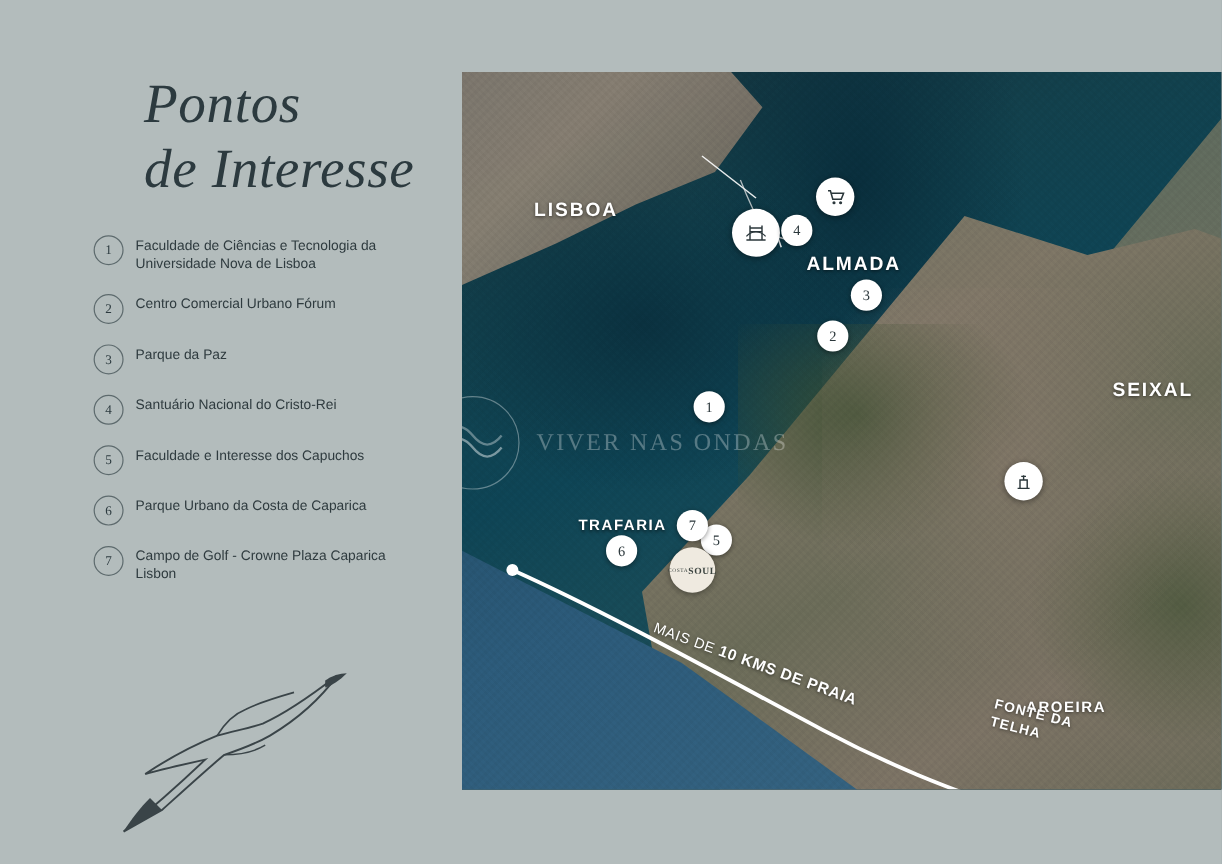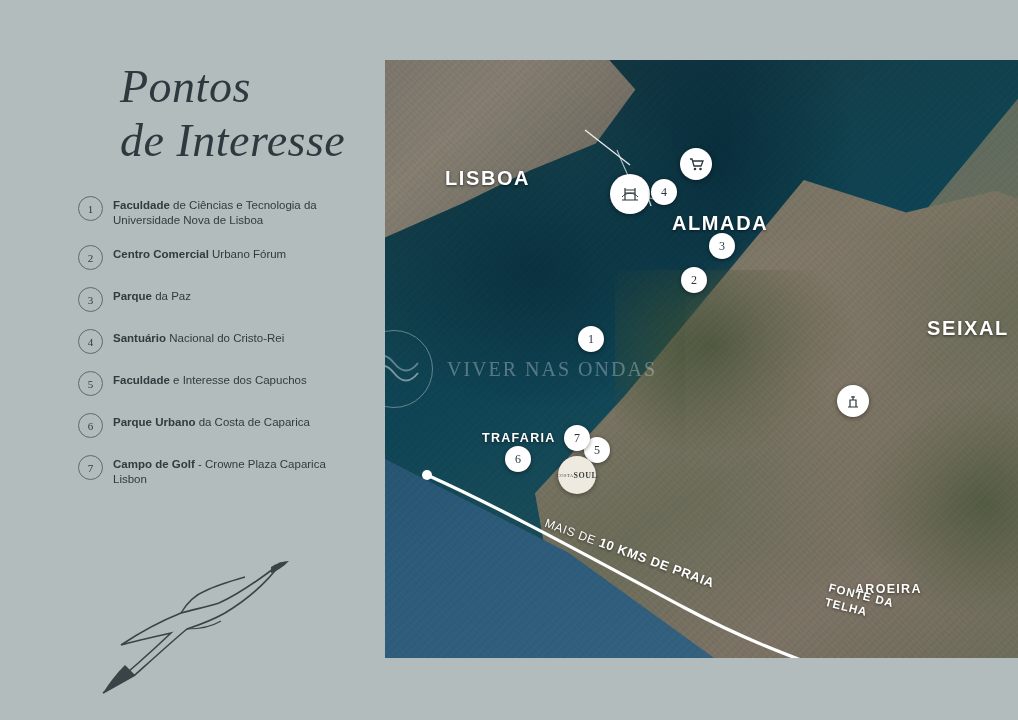--- a/index.html
+++ b/index.html
@@ -45,21 +45,21 @@
     margin-right:10px;
     background:transparent;
     font-family:"Liberation Serif", serif;
   }
   .poi .txt{
     font-size:11.5px;
     line-height:15px;
     color:#2f3b3f;
     padding-top:2px;
   }
-  .poi .txt b{font-weight:bold;}
+  .poi .txt b{font-weight:normal;}
 
   
   .bird{
     position:absolute;left:95px;top:525px;width:200px;height:175px;
   }
 
   
   .map{
     position:absolute;left:385px;top:60px;width:633px;height:598px;
     background:#15333c;
@@ -119,21 +119,21 @@
     position:absolute;inset:0;
     background-image:
       repeating-linear-gradient(45deg, rgba(255,255,255,.012) 0 2px, rgba(0,0,0,.012) 2px 4px),
       repeating-linear-gradient(-45deg, rgba(255,255,255,.01) 0 3px, rgba(0,0,0,.01) 3px 6px);
     mix-blend-mode:overlay;
   }
 
   .city-label{
     position:absolute;
     color:#ffffff;
-    font-size:20px;
+    font-size:16px;
     font-weight:bold;
     letter-spacing:1.6px;
     text-shadow:0 1px 3px rgba(0,0,0,.6);
     white-space:nowrap;
   }
   .city-label.small{font-size:12.5px;letter-spacing:1.3px;}
 
   .marker{
     position:absolute;
     width:26px;height:26px;border-radius:50%;

